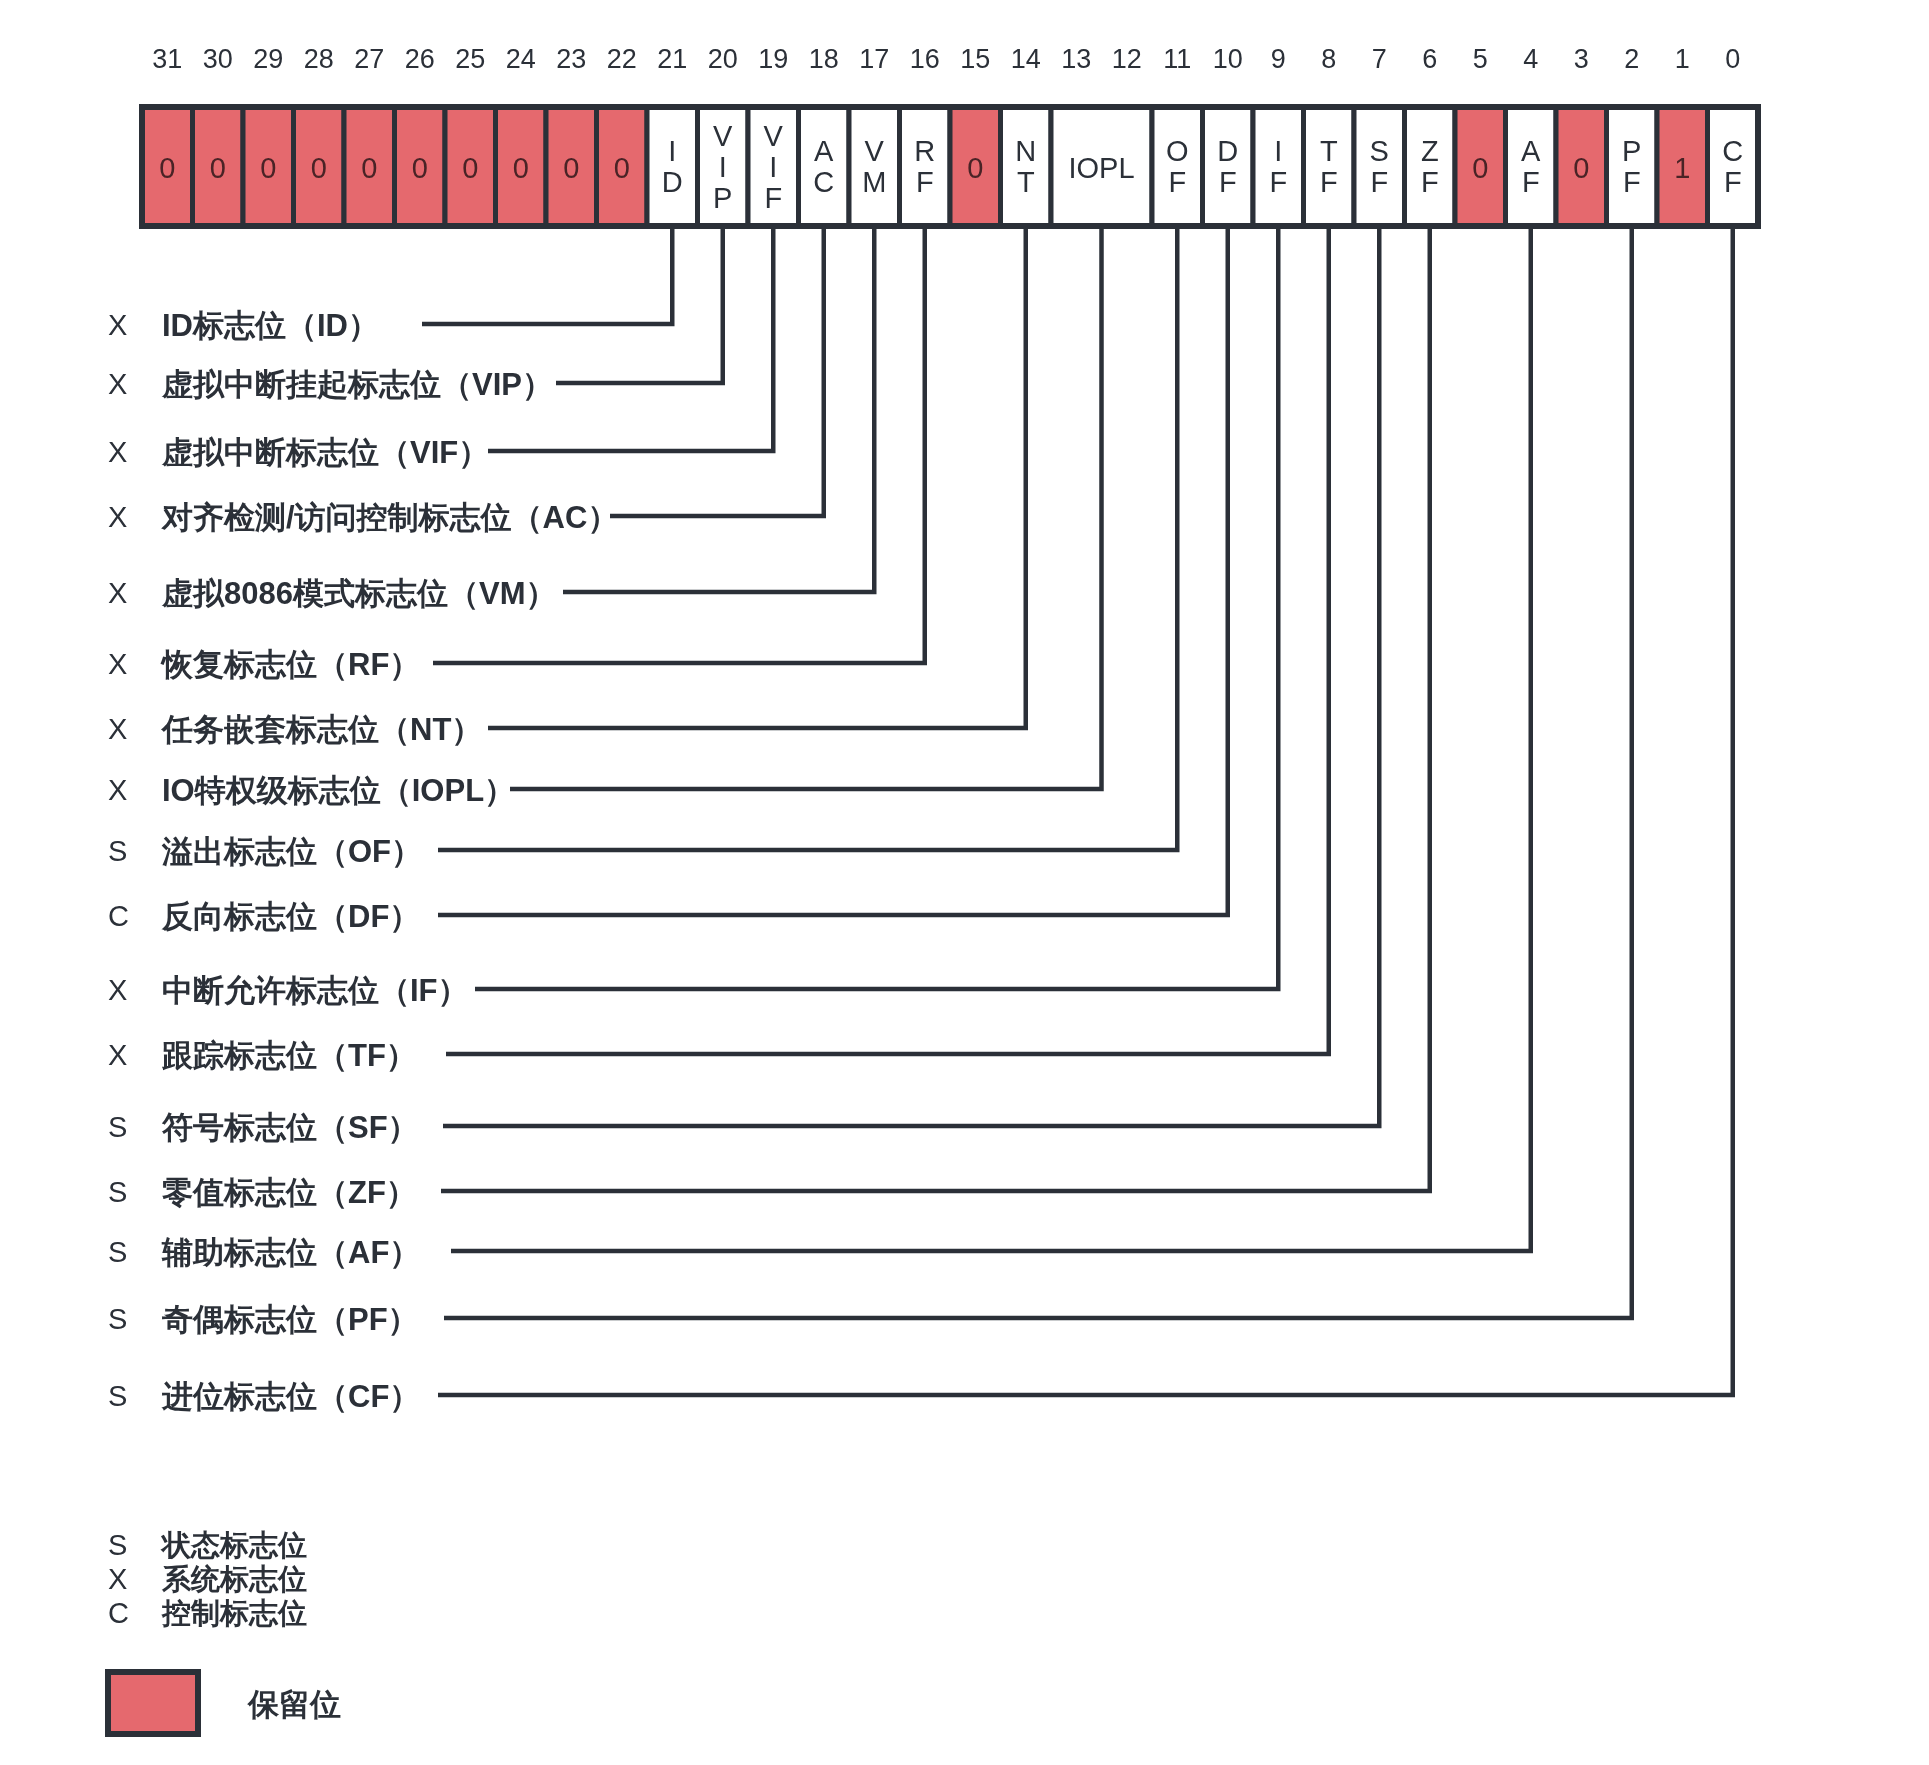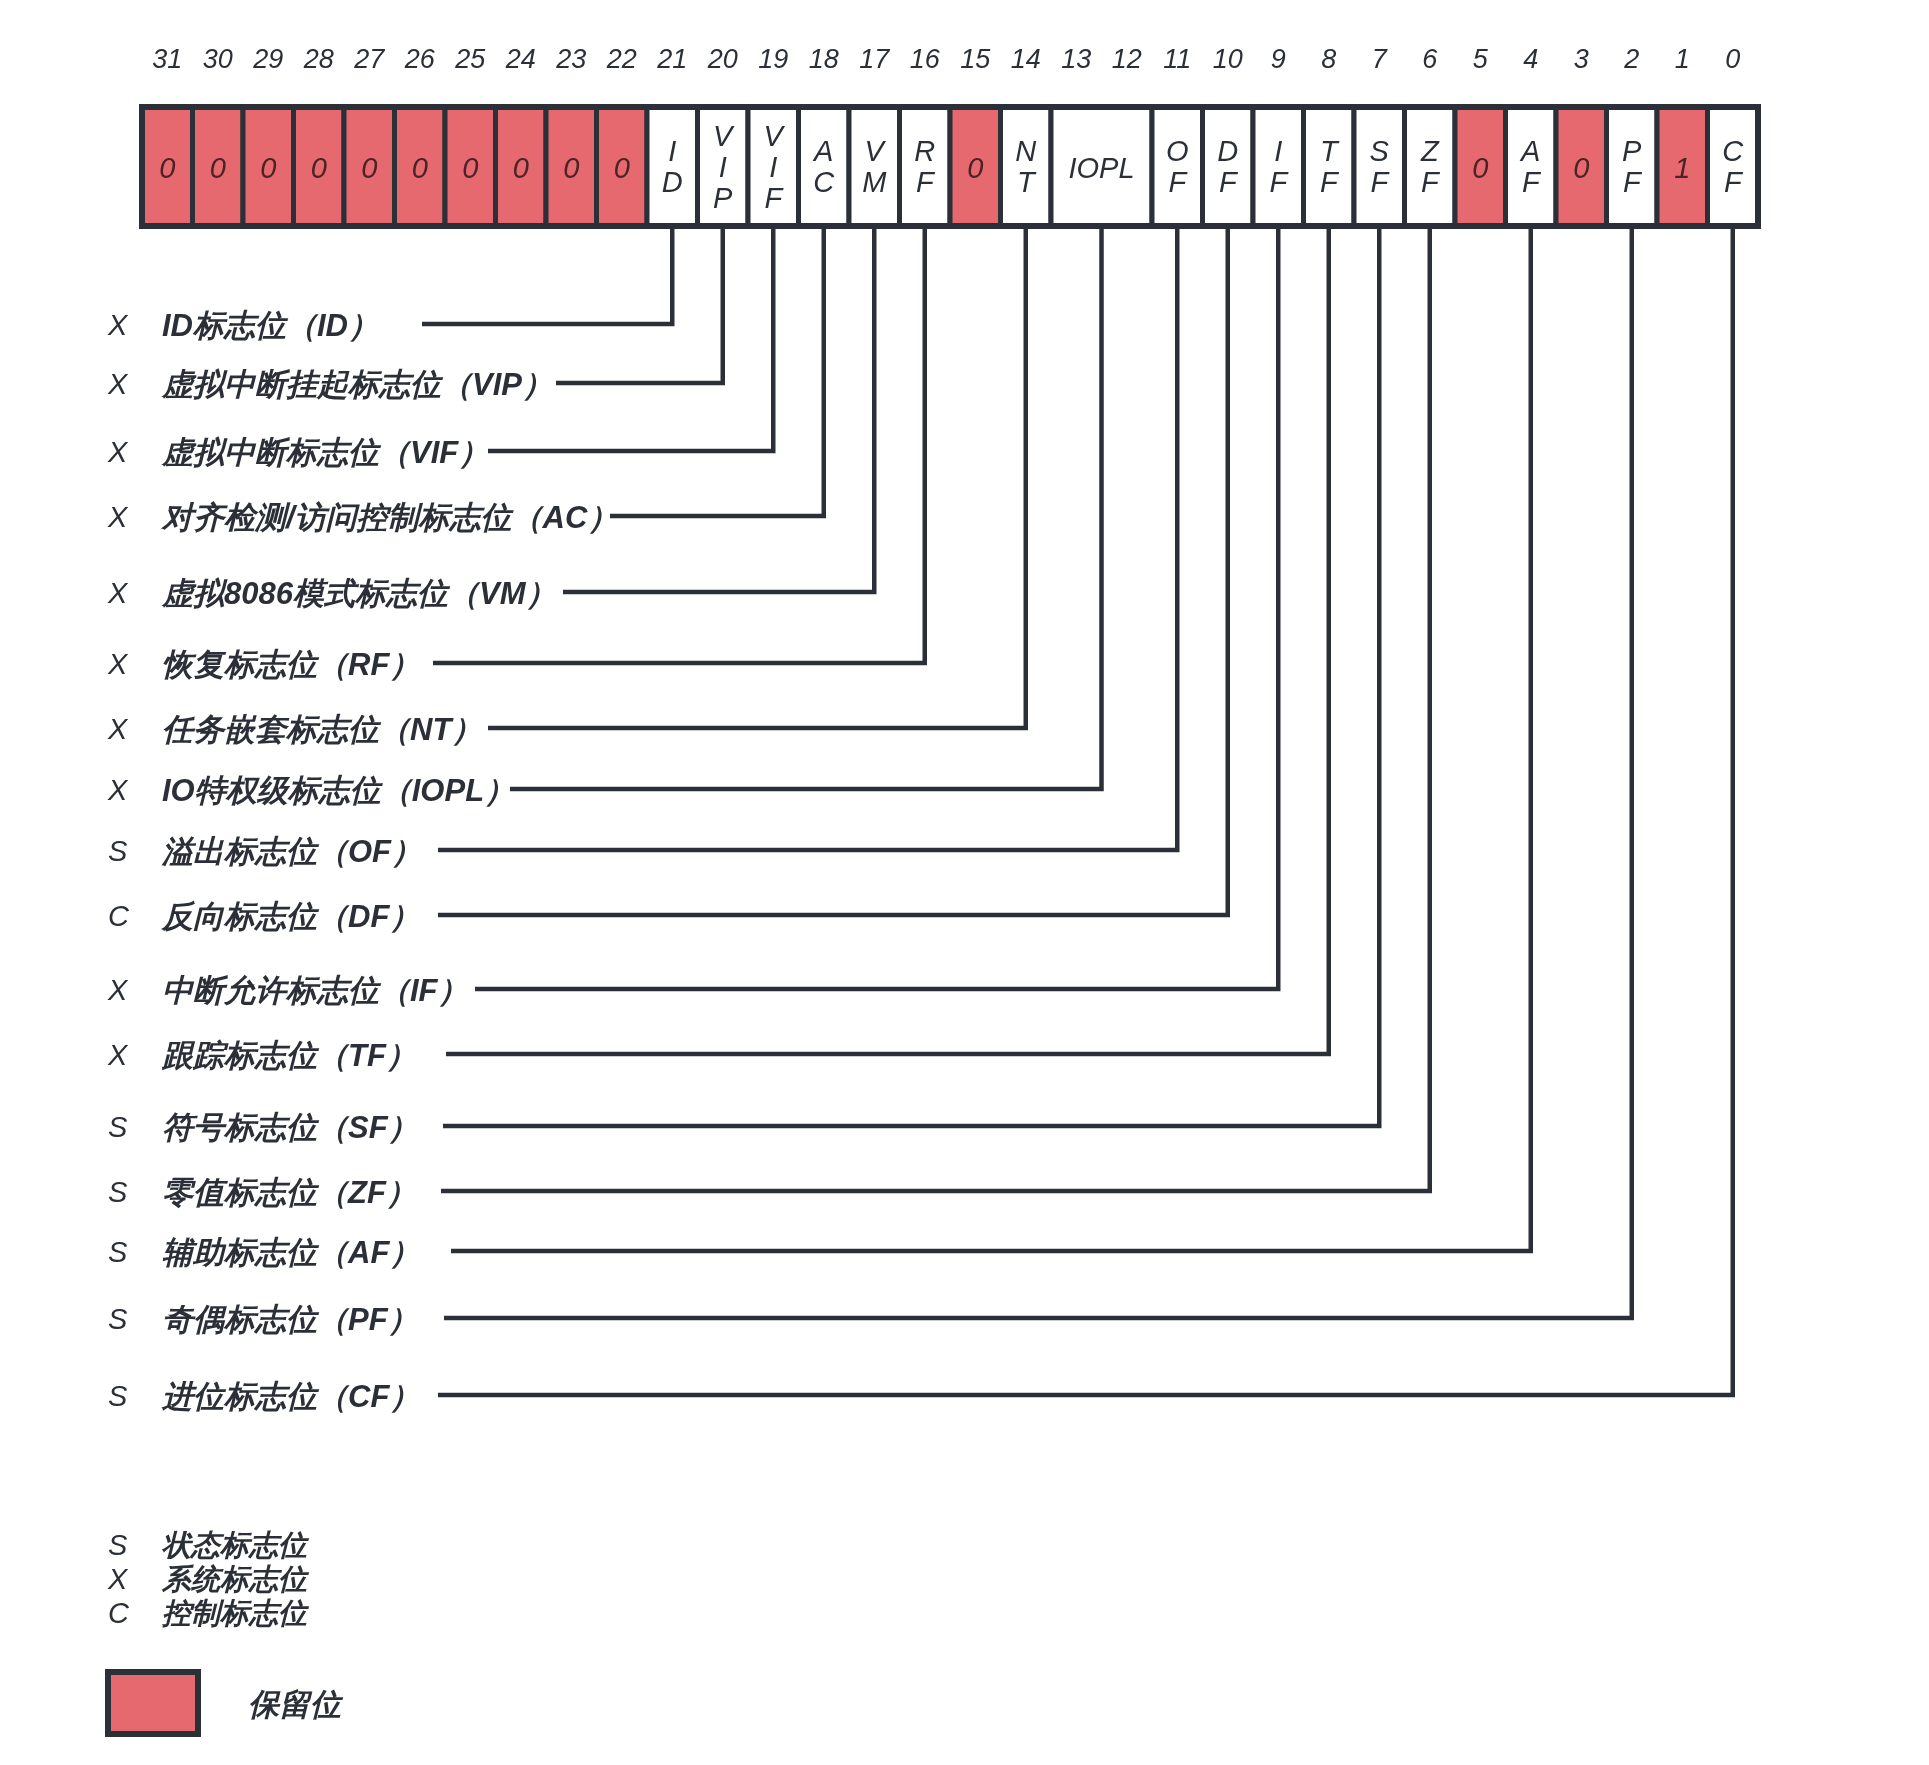--- a/index.html
+++ b/index.html
@@ -11,21 +11,20 @@
     width: 1929px;
     height: 1765px;
     font-family: "Liberation Sans", "DejaVu Sans", sans-serif;
     color: #2b3038;
     overflow: hidden;
   }
   #diagram-root {
     position: relative;
     width: 1929px;
     height: 1765px;
-    font-style: italic;
   }
   svg#eflags-svg {
     position: absolute;
     left: 0;
     top: 0;
     width: 1929px;
     height: 1765px;
   }
   .bitnum {
     font-family: "Liberation Sans", "DejaVu Sans", sans-serif;

